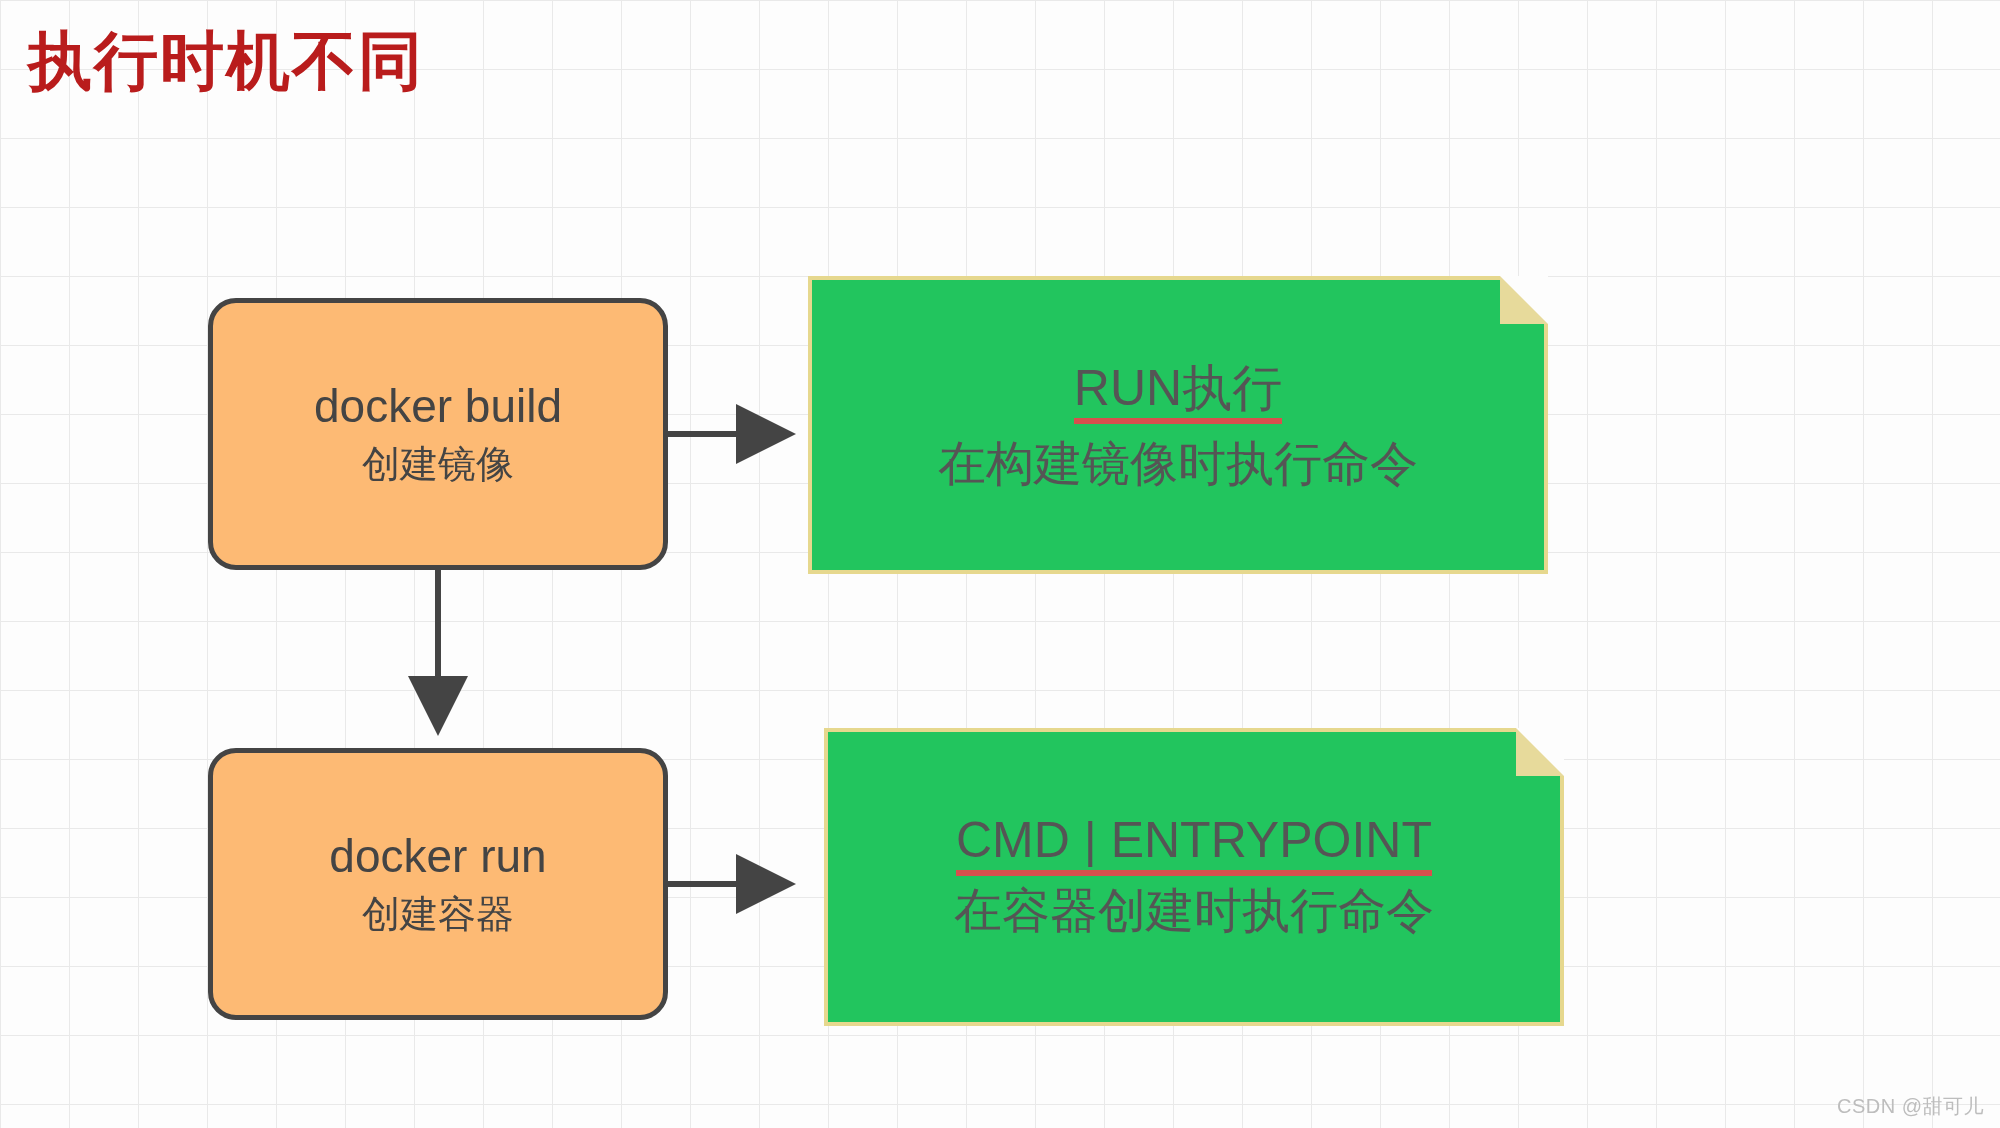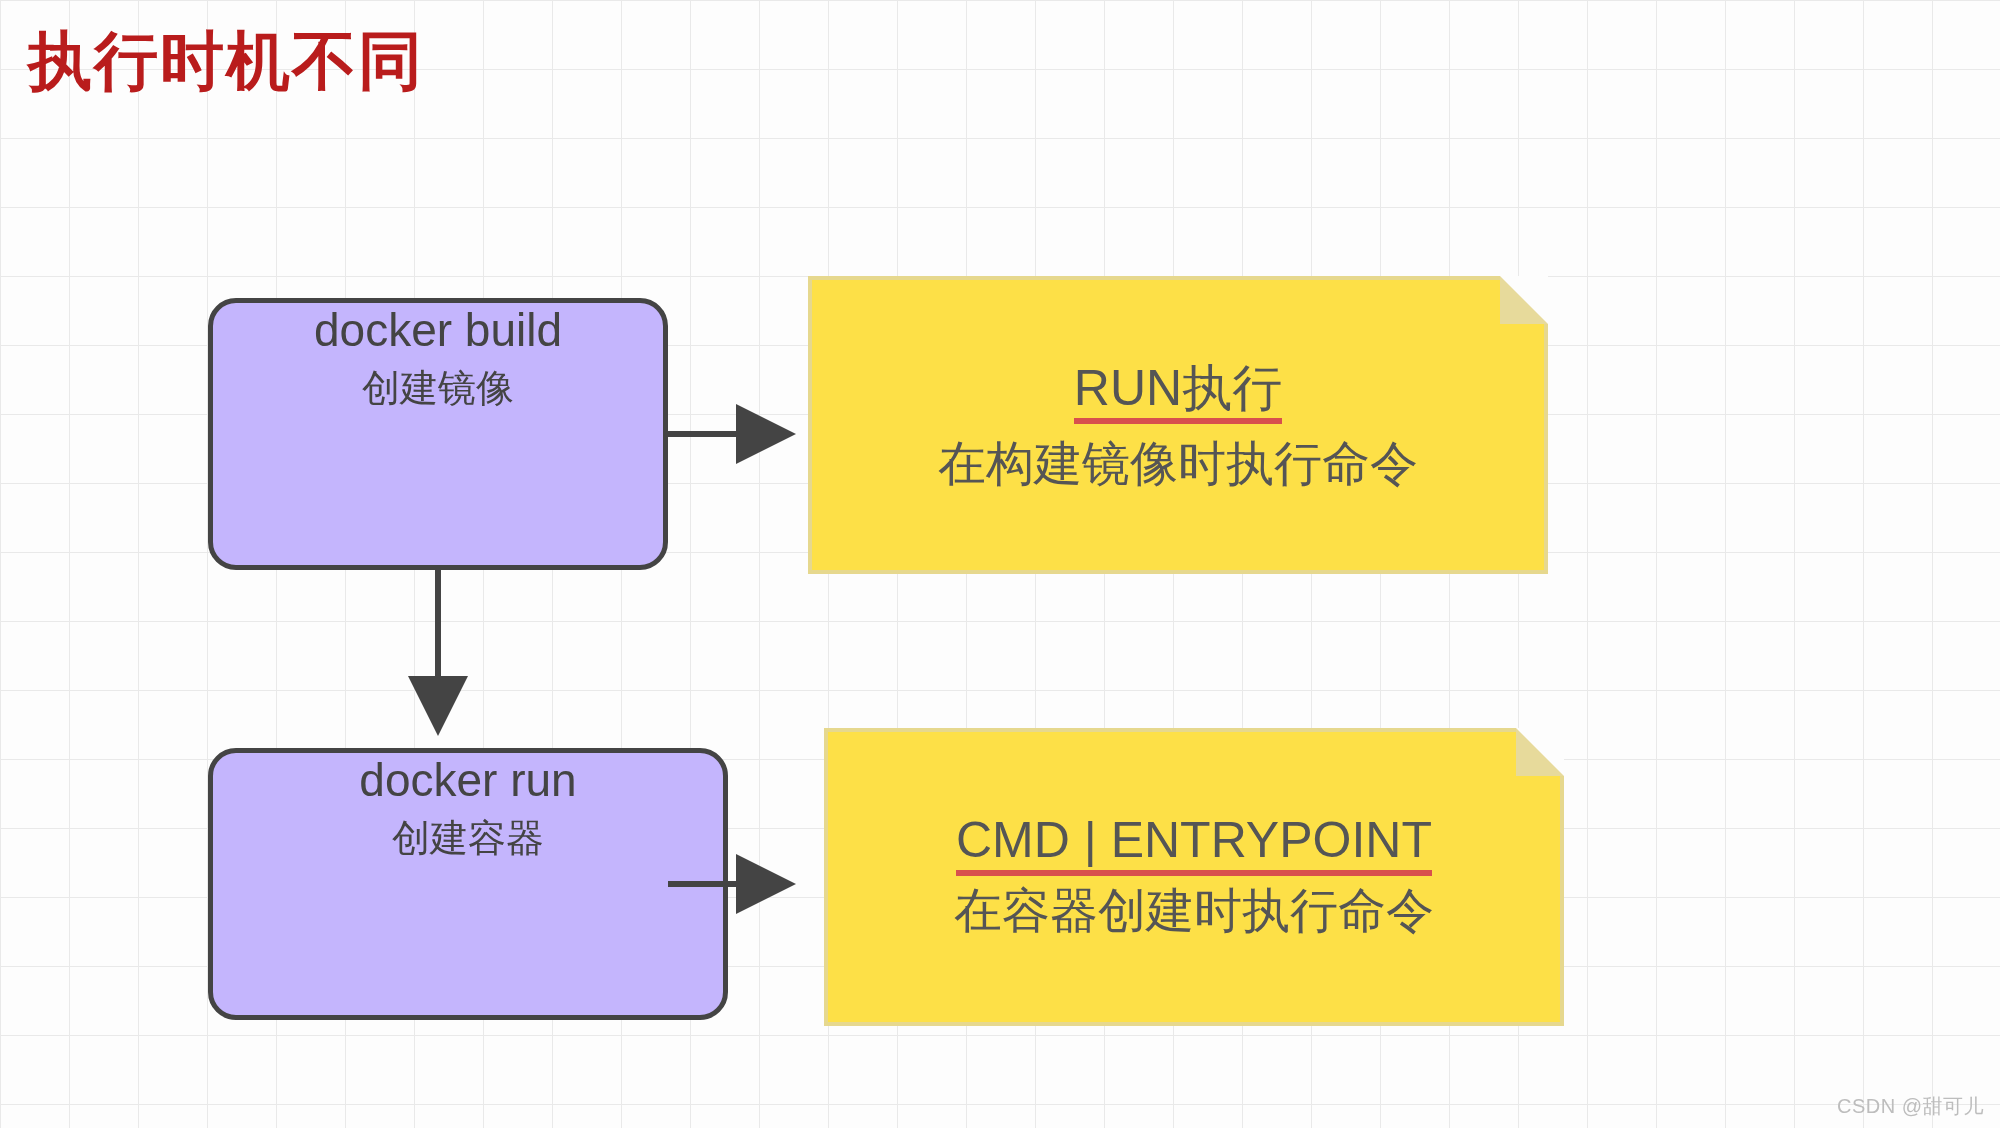--- a/index.html
+++ b/index.html
@@ -21,33 +21,34 @@
     font-size: 64px;
     font-weight: 700;
     color: #b91c1c;
     letter-spacing: 2px;
   }
 
   .box {
     position: absolute;
     border: 5px solid #444;
     border-radius: 28px;
-    background: #c4b5fd;
+    background: #fdba74;
     display: flex;
     flex-direction: column;
     align-items: center;
+    justify-content: center;
     text-align: center;
     color: #444;
   }
   .box .line1 { font-size: 46px; font-weight: 400; }
   .box .line2 { font-size: 38px; font-weight: 400; margin-top: 6px; }
 
   .note {
     position: absolute;
-    background: #fde047;
+    background: #22c55e;
     border: 4px solid #e6d88e;
     display: flex;
     flex-direction: column;
     align-items: center;
     justify-content: center;
     text-align: center;
     color: #555;
   }
   .note .line1 { font-size: 50px; font-weight: 400; position: relative; }
   .note .line2 { font-size: 48px; font-weight: 400; margin-top: 10px; }
@@ -88,21 +89,21 @@
 </head>
 <body>
 
 <div class="title">执行时机不同</div>
 
 <div class="box" style="left:208px; top:298px; width:460px; height:272px;">
   <div class="line1">docker build</div>
   <div class="line2">创建镜像</div>
 </div>
 
-<div class="box" style="left:208px; top:748px; width:520px; height:272px;">
+<div class="box" style="left:208px; top:748px; width:460px; height:272px;">
   <div class="line1">docker run</div>
   <div class="line2">创建容器</div>
 </div>
 
 <div class="note" style="left:808px; top:276px; width:740px; height:298px;">
   <div class="line1">
     <span class="underline-red">RUN执行</span>
   </div>
   <div class="line2">在构建镜像时执行命令</div>
 </div>

